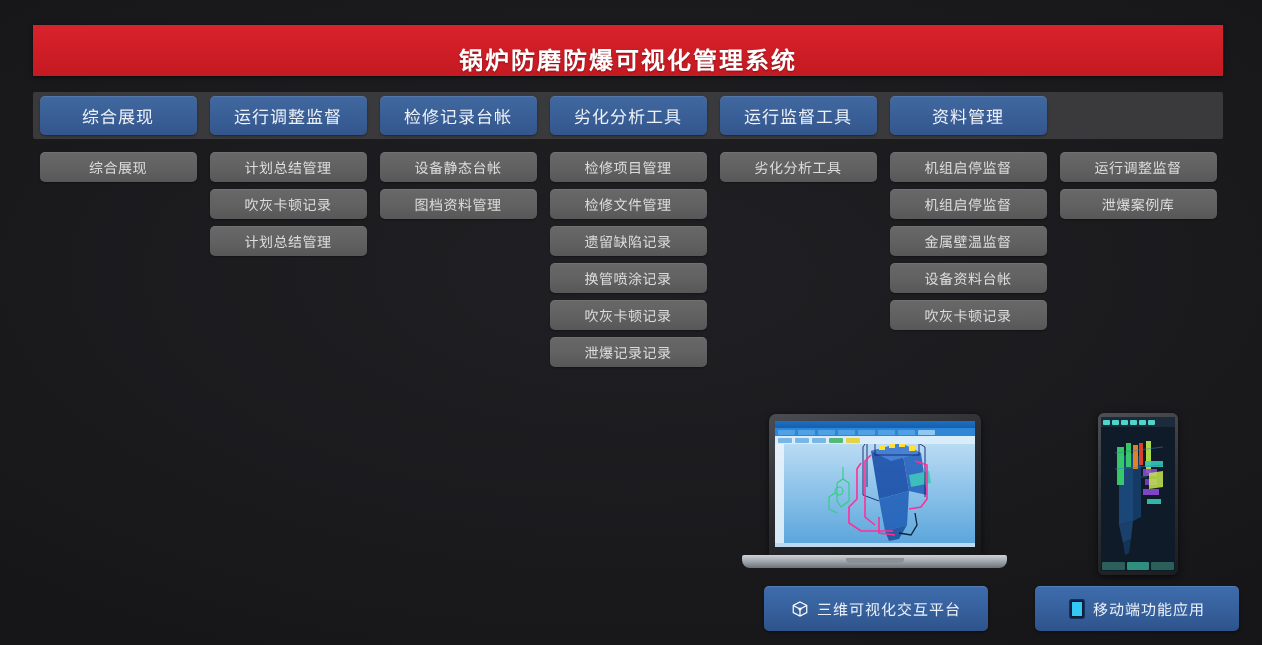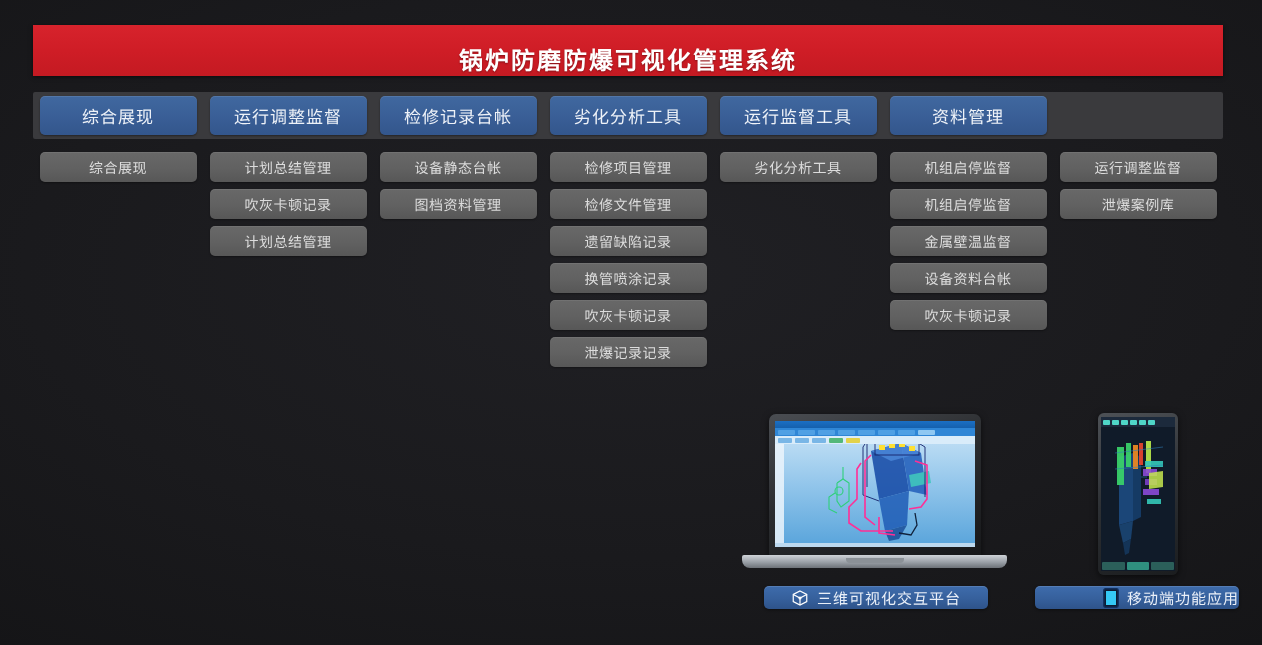--- a/index.html
+++ b/index.html
@@ -213,36 +213,36 @@
   .phone-botbar {
     position: absolute; left: 0; bottom: 0; right: 0; height: 10px;
     display: flex;
   }
   .phone-botbar i { flex: 1; margin: 1px; background: #2b5f5a; border-radius: 1px; }
   .phone-botbar i.mid { background: #2f8f7f; }
 
   
   .bottom-btn {
     position: absolute;
-    height: 23px;
+    height: 45px;
     background: linear-gradient(180deg, #3e6cac 0%, #36609c 55%, #2e538a 100%);
     border-radius: 5px;
     display: flex;
     align-items: center;
     justify-content: center;
     gap: 8px;
     color: #e9eff8;
     font-size: 15px;
     letter-spacing: 1px;
     white-space: nowrap;
     cursor: pointer;
     box-shadow: inset 0 1px 0 rgba(255,255,255,.12), 0 1px 3px rgba(0,0,0,.45);
   }
   #btn-3d   { left: 764px; top: 586px; width: 224px; }
-  #btn-mob  { left: 1035px; top: 586px; width: 204px; justify-content: flex-end; }
+  #btn-mob  { left: 1035px; top: 586px; width: 204px; }
   .bicon { display: flex; align-items: center; justify-content: center; }
 </style>
 </head>
 <body>
 
 <div id="app">
 
   <div class="title-bar">
     <span class="title-text">锅炉防磨防爆可视化管理系统</span>
   </div>

